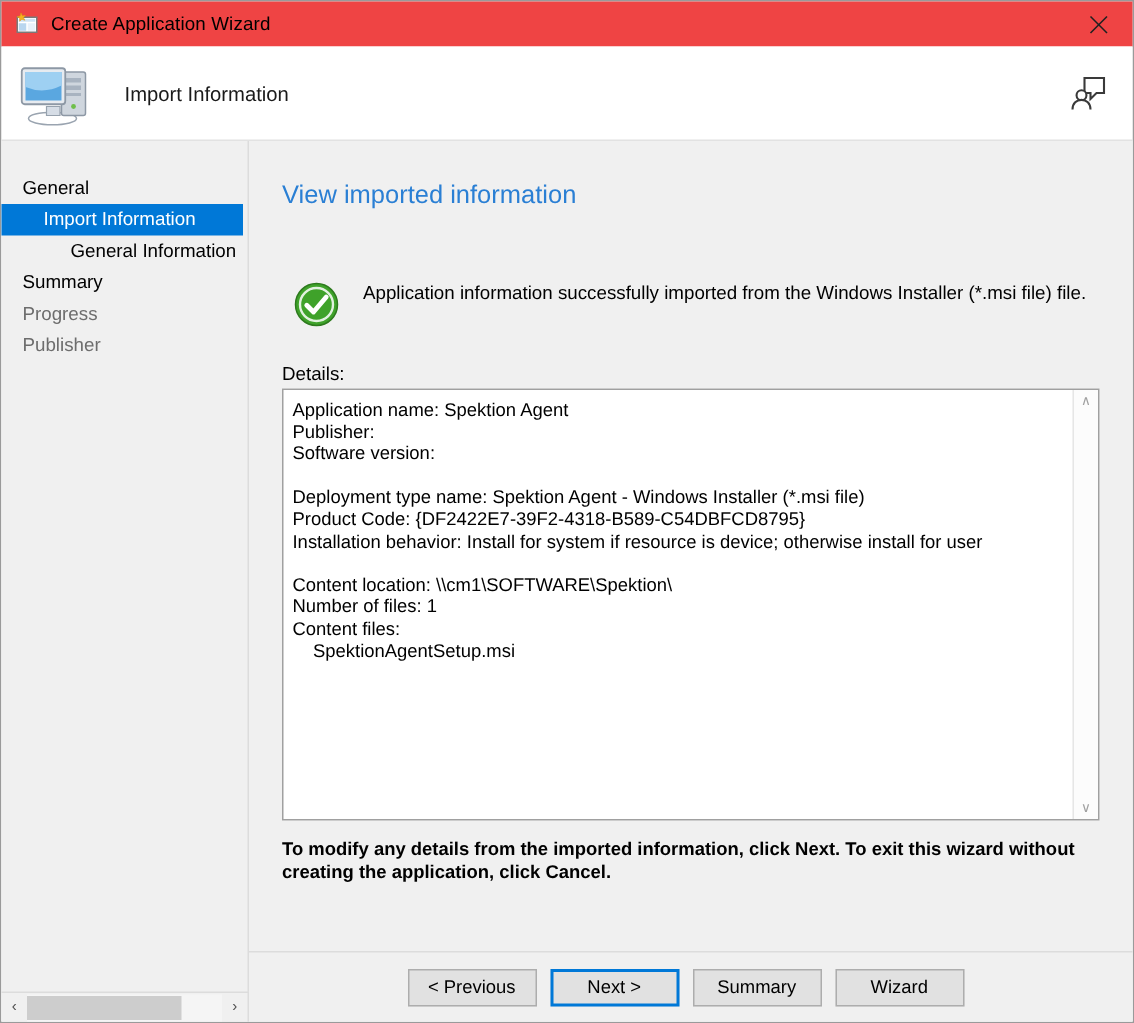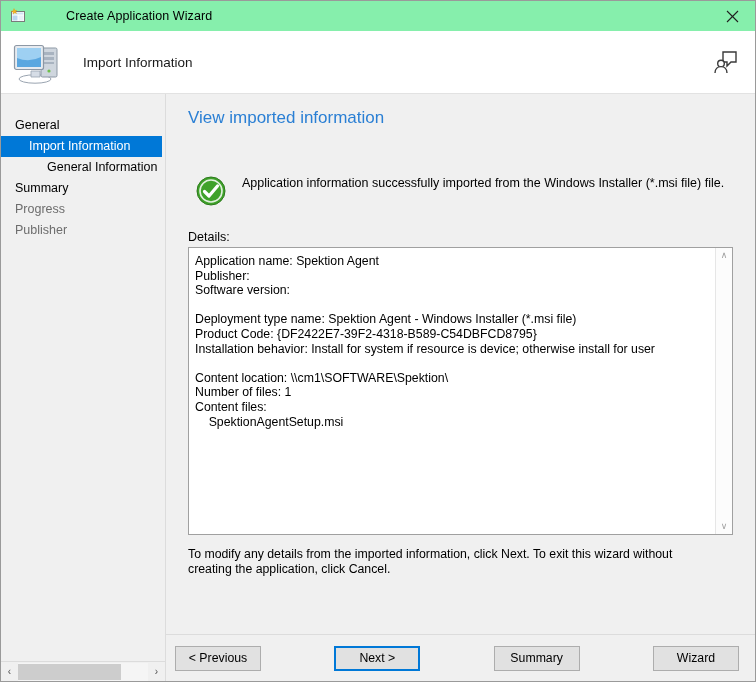--- a/index.html
+++ b/index.html
@@ -26,25 +26,24 @@
     border: 1px solid #9a9a9a;
     box-sizing: border-box;
     display: flex;
     flex-direction: column;
   }
 
   
   .titlebar {
     height: 30px;
     min-height: 30px;
-    background: #86efac;
-    display: flex;
-    align-items: center;
-    position: relative;
-    gap: 32px;
+    background: #ef4444;
+    display: flex;
+    align-items: center;
+    position: relative;
   }
   .titlebar-icon {
     width: 16px;
     height: 16px;
     margin-left: 9px;
     margin-right: 8px;
     position: relative;
     flex: 0 0 auto;
   }
   .title-text {
@@ -141,21 +140,21 @@
   .content-inner {
     flex: 1 1 auto;
     padding: 14px 22px 0 22px;
     min-height: 0;
     display: flex;
     flex-direction: column;
   }
   .page-title {
     color: #2a7fd4;
     font-size: 17px;
-    margin: 0 0 0 0;
+    margin: 12px 0 0 0;
     padding-bottom: 2px;
     font-weight: normal;
   }
 
   .status-row {
     display: flex;
     align-items: flex-start;
     margin-top: 46px;
     margin-bottom: 24px;
     padding-left: 8px;
@@ -215,31 +214,32 @@
     user-select: none;
   }
 
   .footnote {
     font-size: 12.3px;
     line-height: 15px;
     color: #000000;
     margin-top: 12px;
     margin-bottom: 10px;
     max-width: 530px;
+    font-weight: bold;
   }
 
   
   .footer {
     height: 47px;
     min-height: 47px;
     background: #f0f0f0;
     border-top: 1px solid #dcdcdc;
     display: flex;
     align-items: center;
-    justify-content: space-between;
+    justify-content: center;
     padding-right: 16px;
     box-sizing: border-box;
   }
   .btn {
     height: 25px;
     min-width: 86px;
     margin-left: 9px;
     background: #e1e1e1;
     border: 1px solid #adadad;
     font-family: "Liberation Sans", sans-serif;

